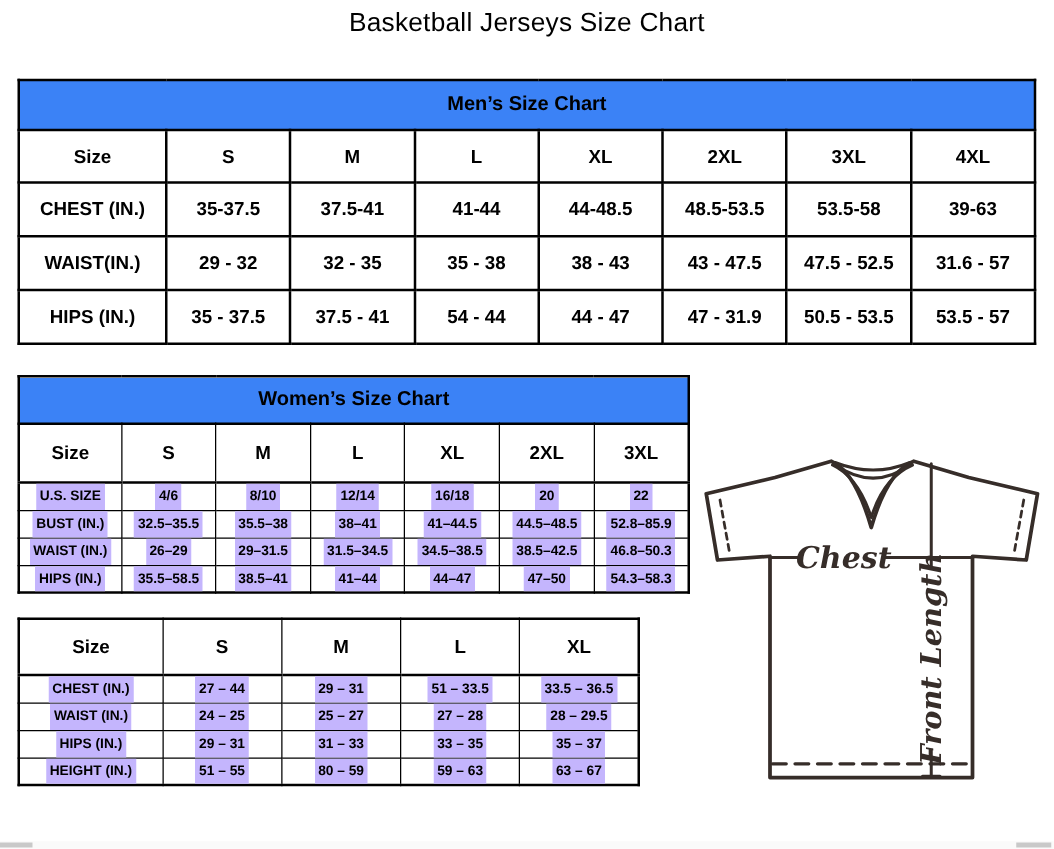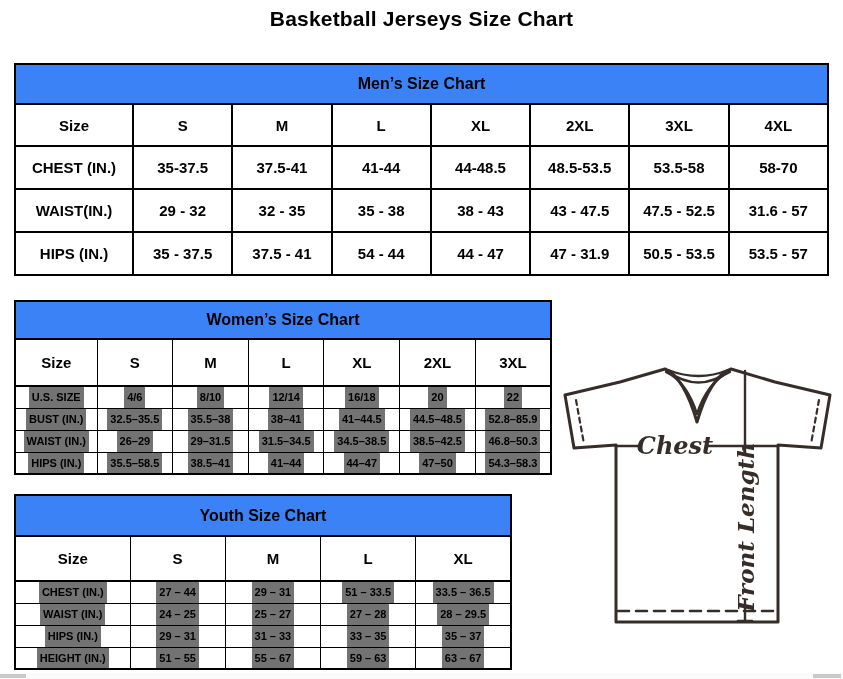--- a/index.html
+++ b/index.html
@@ -6,21 +6,21 @@
   html,body { width:843px; height:679px; }
   body {
     background:#ffffff;
     font-family:"Liberation Sans", sans-serif;
     color:#000;
     position:relative;
     overflow:hidden;
   }
   .page-title {
     position:absolute; top:7px; left:0; width:100%;
-    text-align:center; font-size:21px; font-weight:bold;
+    text-align:center; font-size:21px; font-weight:normal;
     letter-spacing:0.2px;
   }
   table {
     position:absolute;
     border-collapse:collapse;
     table-layout:fixed;
     text-align:center;
     font-weight:bold;
   }
   td, th { overflow:hidden; white-space:nowrap; }
@@ -49,21 +49,21 @@
   .youth th, .youth td { border:1px solid #000; }
   .youth, .youth .tbl-title { border:2px solid #000; }
   .youth tr.title-row { height:41px; }
   .youth tr.head-row  { height:45px; }
   .youth tr.head-row th { border-bottom:2px solid #000; }
   .youth tr.data-row  { height:22px; font-size:11px; }
   .youth col.c0 { width:115px; }
 
   
   .women .data-row .hl, .youth .data-row .hl {
-    background:#737373; padding:12px 3px;margin-top:12px;
+    background:#c4b5fd; padding:12px 3px;margin-top:12px;
   }
 
   
   .jersey-wrap { position:absolute; left:558px; top:358px; width:285px; height:308px; }
   .jersey-wrap svg { width:100%; height:100%; display:block; }
   .diagram-label {
     font-family:"DejaVu Serif", serif;
     font-style:italic; font-weight:bold;
   }
 
@@ -109,21 +109,21 @@
         <th>4XL</th>
       </tr>
       <tr class="data-row">
         <th><span class="hl">CHEST (IN.)</span></th>
         <td><span class="hl">35-37.5</span></td>
         <td><span class="hl">37.5-41</span></td>
         <td><span class="hl">41-44</span></td>
         <td><span class="hl">44-48.5</span></td>
         <td><span class="hl">48.5-53.5</span></td>
         <td><span class="hl">53.5-58</span></td>
-        <td><span class="hl">58-70</span></td>
+        <td><span class="hl">39-63</span></td>
       </tr>
       <tr class="data-row">
         <th><span class="hl">WAIST(IN.)</span></th>
         <td><span class="hl">29 - 32</span></td>
         <td><span class="hl">32 - 35</span></td>
         <td><span class="hl">35 - 38</span></td>
         <td><span class="hl">38 - 43</span></td>
         <td><span class="hl">43 - 47.5</span></td>
         <td><span class="hl">47.5 - 52.5</span></td>
         <td><span class="hl">31.6 - 57</span></td>
@@ -205,23 +205,20 @@
 
 <table class="youth">
     <colgroup>
       <col class="c0">
       <col class="c1">
       <col class="c2">
       <col class="c3">
       <col class="c4">
     </colgroup>
     <tbody>
-      <tr class="title-row">
-        <th class="tbl-title" colspan="5">Youth Size Chart</th>
-      </tr>
       <tr class="head-row">
         <th>Size</th>
         <th>S</th>
         <th>M</th>
         <th>L</th>
         <th>XL</th>
       </tr>
       <tr class="data-row">
         <th><span class="hl">CHEST (IN.)</span></th>
         <td><span class="hl">27 – 44</span></td>
@@ -239,21 +236,21 @@
       <tr class="data-row">
         <th><span class="hl">HIPS (IN.)</span></th>
         <td><span class="hl">29 – 31</span></td>
         <td><span class="hl">31 – 33</span></td>
         <td><span class="hl">33 – 35</span></td>
         <td><span class="hl">35 – 37</span></td>
       </tr>
       <tr class="data-row">
         <th><span class="hl">HEIGHT (IN.)</span></th>
         <td><span class="hl">51 – 55</span></td>
-        <td><span class="hl">55 – 67</span></td>
+        <td><span class="hl">80 – 59</span></td>
         <td><span class="hl">59 – 63</span></td>
         <td><span class="hl">63 – 67</span></td>
       </tr>
     </tbody>
   </table>
 
 <div class="jersey-wrap">
   <svg viewBox="0 0 285 308">
     <g stroke="#362d29" fill="none" stroke-linejoin="round" stroke-linecap="round">
 

